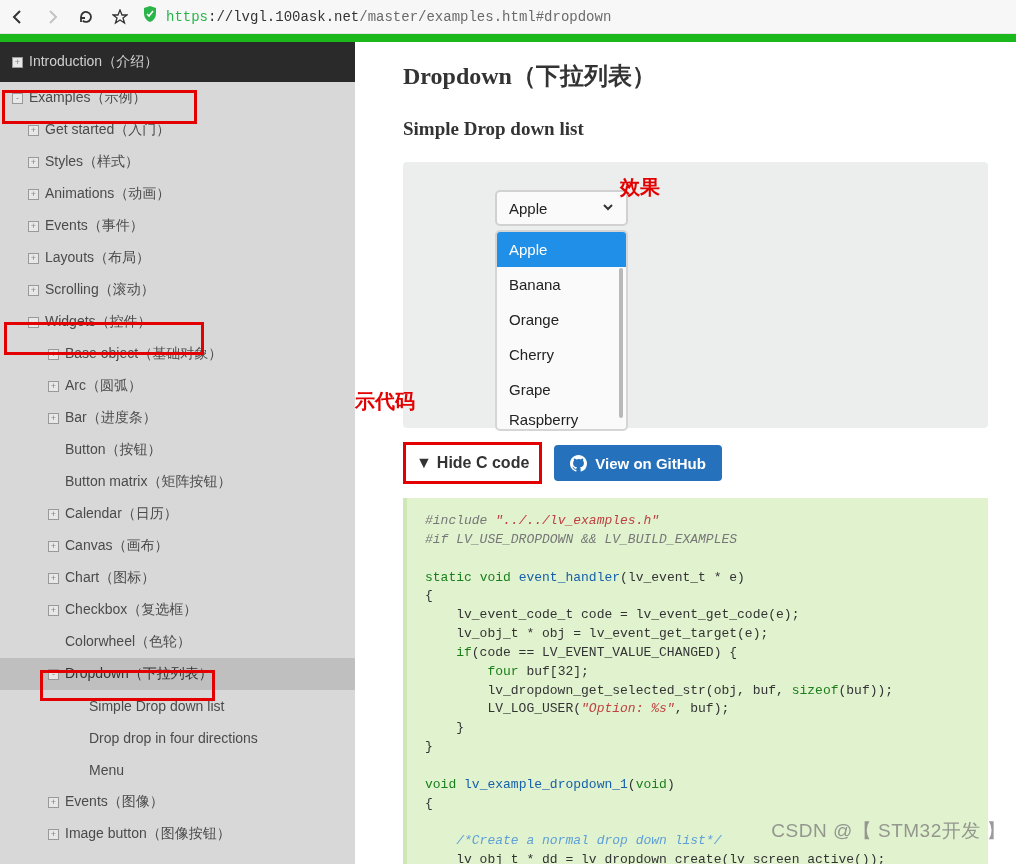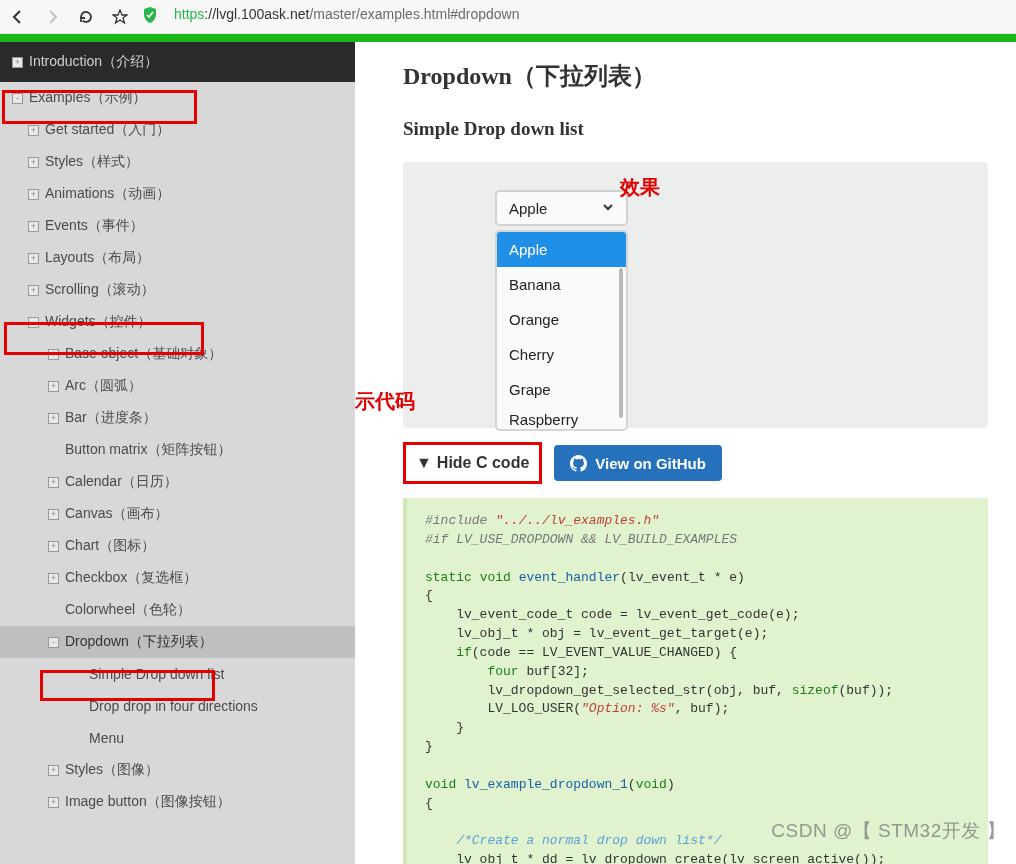--- a/index.html
+++ b/index.html
@@ -2,21 +2,21 @@
 <html><head>
 <meta charset="utf-8">
 <style>
   * { box-sizing: border-box; margin: 0; padding: 0; }
   body { font-family: -apple-system, "Segoe UI", Arial, sans-serif; font-size: 14px; color: #333; background: #fff; width: 1016px; height: 864px; overflow: hidden; position: relative; }
   
   
   .browser-bar { height: 34px; background: #f7f7f7; display: flex; align-items: center; padding: 0 6px; gap: 10px; border-bottom: 1px solid #e5e5e5; }
   .nav-btn { width: 24px; height: 24px; display: flex; align-items: center; justify-content: center; color: #333; cursor: pointer; }
   .nav-btn.disabled { color: #c3c3c3; }
-  .addr-wrap { display: flex; align-items: flex-start; gap: 16px; flex: 1; }
+  .addr-wrap { display: flex; align-items: center; gap: 8px; flex: 1; font-family: Liberation Mono, monospace; }
   .shield { color: #2ab54a; font-size: 16px; }
   .url { font-size: 14px; color: #333; }
   .url .https { color: #2ab54a; }
   .url .path { color: #6b6b6b; }
   
   
   .accent-strip { height: 8px; background: #1bb81b; }
   
   
   .layout { display: flex; height: 822px; }
@@ -158,20 +158,24 @@
       <div class="side-item l2">
         <span class="tree-ico">+</span>
         <span class="side-label">Arc（圆弧）</span>
       </div>
       <div class="side-item l2">
         <span class="tree-ico">+</span>
         <span class="side-label">Bar（进度条）</span>
       </div>
       <div class="side-item l2">
         <span class="tree-ico blank"></span>
+        <span class="side-label">Button（按钮）</span>
+      </div>
+      <div class="side-item l2">
+        <span class="tree-ico blank"></span>
         <span class="side-label">Button matrix（矩阵按钮）</span>
       </div>
       <div class="side-item l2">
         <span class="tree-ico">+</span>
         <span class="side-label">Calendar（日历）</span>
       </div>
       <div class="side-item l2">
         <span class="tree-ico">+</span>
         <span class="side-label">Canvas（画布）</span>
       </div>
@@ -198,21 +202,21 @@
       <div class="side-item l3">
         <span class="tree-ico blank"></span>
         <span class="side-label">Drop drop in four directions</span>
       </div>
       <div class="side-item l3">
         <span class="tree-ico blank"></span>
         <span class="side-label">Menu</span>
       </div>
       <div class="side-item l2">
         <span class="tree-ico">+</span>
-        <span class="side-label">Styles（图像）</span>
+        <span class="side-label">Events（图像）</span>
       </div>
       <div class="side-item l2">
         <span class="tree-ico">+</span>
         <span class="side-label">Image button（图像按钮）</span>
       </div>
     </div>
 
   <div class="content" style="position:relative;">
     <h2 class="title">Dropdown（下拉列表）</h2>
     <h3 class="subtitle">Simple Drop down list</h3>

